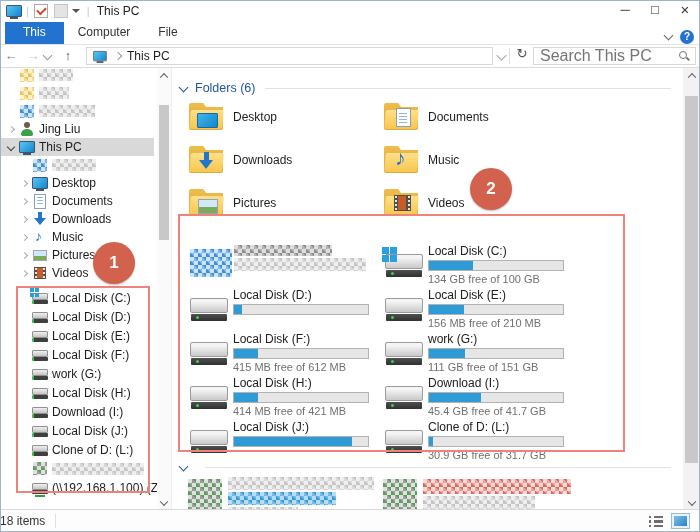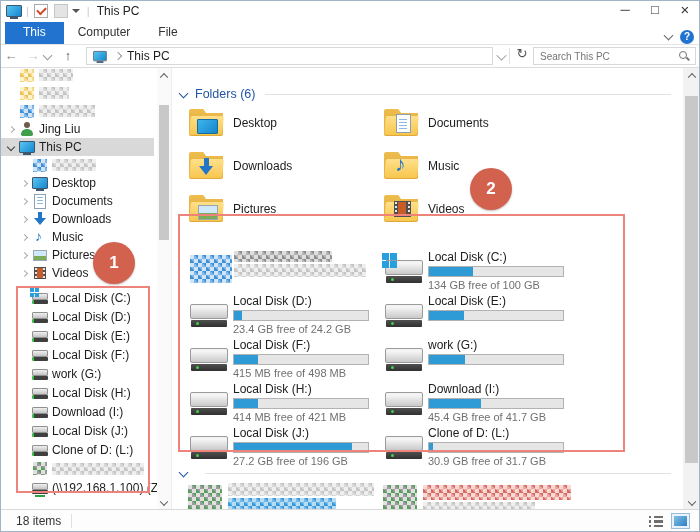--- a/index.html
+++ b/index.html
@@ -31,21 +31,21 @@
   .nav-ic{font-size:13px;line-height:20px;text-align:center;width:22px}
   .nv-back{color:#7d7d7d}.nv-fwd{color:#c9c9c9}
   .nv-chev{width:6px;height:6px;border-right:1.3px solid #9a9a9a;border-bottom:1.3px solid #9a9a9a;transform:rotate(45deg);margin:0 6px 2px 0}
   .nv-up{color:#3c3c3c}
   .addr-box{position:absolute;left:86px;top:2px;width:407px;height:18px;border:1px solid #d8d8d8;background:#fff;display:flex;align-items:center;padding-left:4px;box-sizing:border-box}
   .crumb-chev{width:5px;height:5px;border-right:1.3px solid #9a9a9a;border-bottom:1.3px solid #9a9a9a;transform:rotate(-45deg);margin:0 6px}
   .addr-drop{position:absolute;left:497px;top:6px;width:8px;height:8px;border-right:1.3px solid #8a8a8a;border-bottom:1.3px solid #8a8a8a;transform:rotate(45deg) scale(.8)}
   .addr-sep{position:absolute;left:509px;top:3px;width:1px;height:16px;background:#e0e0e0}
   .refresh{position:absolute;left:513px;top:1px;font-size:13px;color:#555;width:18px;text-align:center}
   .search-box{position:absolute;left:533px;top:2px;width:163px;height:18px;border:1px solid #d8d8d8;background:#fff;display:flex;align-items:center;box-sizing:border-box}
-  .search-box input{border:0;outline:0;background:transparent;font:inherit;font-size:10px;color:#777;width:138px;padding:0 0 0 6px}
+  .search-box input{border:0;outline:0;background:transparent;font:inherit;font-size:16px;color:#777;width:138px;padding:0 0 0 6px}
   .mag{position:relative;width:12px;height:12px}
   .mag::before{content:"";position:absolute;left:1px;top:1px;width:6px;height:6px;border:1.4px solid #777;border-radius:50%}
   .mag::after{content:"";position:absolute;left:8px;top:8px;width:4px;height:1.5px;background:#777;transform:rotate(45deg)}
 
   
   .content{position:absolute;top:68px;left:0;right:0;height:442px;background:#fff;overflow:hidden}
   .vdiv{position:absolute;left:171px;top:0;bottom:0;width:1px;background:#ededed}
 
   
   .tree{position:absolute;left:0;top:-2px;width:154px}
@@ -87,21 +87,21 @@
   .mosaic{image-rendering:pixelated}
   .mz-gray{background-image:linear-gradient(45deg,#c4c4c4 25%,transparent 25% 75%,#c4c4c4 75%),linear-gradient(45deg,#d8d8d8 25%,#efefef 25% 75%,#d8d8d8 75%);background-size:8px 8px;background-position:0 0,4px 4px}
   .mz-dark{background-image:linear-gradient(45deg,#8e8e8e 25%,transparent 25% 75%,#8e8e8e 75%),linear-gradient(45deg,#b5b5b5 25%,#dedede 25% 75%,#b5b5b5 75%);background-size:8px 8px;background-position:0 0,4px 4px}
   .mz-yellow{background-image:linear-gradient(45deg,#e9c25f 25%,transparent 25% 75%,#e9c25f 75%),linear-gradient(45deg,#f6d98a 25%,#fdf2cc 25% 75%,#f6d98a 75%);background-size:8px 8px;background-position:0 0,4px 4px}
   .mz-blue{background-image:linear-gradient(45deg,#3f8fd6 25%,transparent 25% 75%,#3f8fd6 75%),linear-gradient(45deg,#7fb6e8 25%,#cfe4f7 25% 75%,#7fb6e8 75%);background-size:8px 8px;background-position:0 0,4px 4px}
   .mz-green{background-image:linear-gradient(45deg,#58a05c 25%,transparent 25% 75%,#58a05c 75%),linear-gradient(45deg,#9c9c9c 25%,#e0e0e0 25% 75%,#9c9c9c 75%);background-size:8px 8px;background-position:0 0,4px 4px}
   .mz-red{background-image:linear-gradient(45deg,#d96a62 25%,transparent 25% 75%,#d96a62 75%),linear-gradient(45deg,#eba39e 25%,#f7d9d6 25% 75%,#eba39e 75%);background-size:8px 8px;background-position:0 0,4px 4px}
   .mz-bluebar{background-image:linear-gradient(45deg,#3a9ad9 25%,transparent 25% 75%,#3a9ad9 75%),linear-gradient(45deg,#74bce8 25%,#b8dcf4 25% 75%,#74bce8 75%);background-size:8px 8px;background-position:0 0,4px 4px}
 
   
-  .main{position:absolute;left:172px;top:12px;width:511px;height:442px}
+  .main{position:absolute;left:172px;top:6px;width:511px;height:442px}
   .sec-head{position:absolute;left:6px;right:12px;height:16px;display:flex;align-items:center;color:#2155a4}
   .sh-chev{width:6px;height:6px;border-right:1.5px solid #2155a4;border-bottom:1.5px solid #2155a4;transform:rotate(45deg);margin:-2px 8px 0 2px}
   .sh-title{font-size:12.5px}
   .sh-rule{flex:1;height:0;border-top:1px solid #e2e2e2;margin-left:10px}
   .h-folders{top:6px}.h-devices{top:149px}.h-network{top:385px}
 
   .grid-folders{position:absolute;left:16px;top:21px;display:grid;grid-template-columns:195px 195px;grid-auto-rows:43px}
   .ftile{display:flex;align-items:center}
   .folder-ic{width:36px;height:31px;position:relative;flex:none;margin-right:9px}
   .folder-ic::before{content:"";position:absolute;left:1px;top:2px;width:34px;height:27px;background:linear-gradient(180deg,#edbd4d,#dfa83a);clip-path:polygon(0 0,42% 0,50% 15%,100% 15%,100% 100%,0 100%);border-radius:2px}
@@ -152,21 +152,21 @@
   .sb-btn::before{content:"";position:absolute;left:50%;top:50%;width:5px;height:5px;border-right:1.4px solid #606060;border-bottom:1.4px solid #606060}
   .sb-up::before{transform:translate(-50%,-30%) rotate(-135deg)}
   .sb-down{bottom:0}
   .sb-down::before{transform:translate(-50%,-70%) rotate(45deg)}
   .sb-thumb{position:absolute;left:2px;right:2px;background:#c8c8c8}
   .sb-main .sb-thumb{top:28px;height:367px}
   .sb-side .sb-thumb{top:37px;height:135px}
 
   
   .statusbar{position:absolute;left:0;right:0;bottom:0;height:22px;background:#fdfdfd;border-top:1px solid #d9d9d9;display:flex;align-items:center;z-index:20}
-  .st-count{margin-left:16px;color:#333}
+  .st-count{margin-left:0;color:#333}
   .st-div{width:1px;height:14px;background:#e0e0e0;margin-left:10px}
   .views{margin-left:auto;margin-right:10px;display:flex;gap:7px;align-items:center}
   .vw1{width:15px;height:12px;background-image:repeating-linear-gradient(180deg,#6f6f6f 0 2px,transparent 2px 4.5px),repeating-linear-gradient(180deg,#6f6f6f 0 2px,transparent 2px 4.5px);background-size:2px 12px,9px 12px;background-position:0 1px,5px 1px;background-repeat:no-repeat}
   .vw2{width:17px;height:14px;border:1px solid #99bcd8;background:#eaf3fb;position:relative}
   .vw2::before{content:"";position:absolute;left:2px;top:2px;right:2px;bottom:2px;background:linear-gradient(135deg,#7fc0e8,#2e7fc2)}
 
   
   .anno-box{position:absolute;border:2px solid #ee837b;z-index:40;pointer-events:none}
   .box1{left:16px;top:286px;width:130px;height:203px}
   .box2{left:178px;top:214px;width:443px;height:234px}
@@ -418,55 +418,56 @@
   </div>
         <div class="dtile">
     <span class="drive-ic">
             <i></i>
           </span>
     <div class="dinfo">
       <div class="dname">Local Disk (D:)</div>
       <div class="dbar">
               <div class="dfill" style="width: 6%;"></div>
             </div>
-      <div class="dfree">23.4 GB free of 24.2 GB</div>
     </div>
   </div>
         <div class="dtile">
     <span class="drive-ic">
             <i></i>
           </span>
     <div class="dinfo">
       <div class="dname">Local Disk (E:)</div>
       <div class="dbar">
               <div class="dfill" style="width: 26%;"></div>
             </div>
+      <div class="dfree">156 MB free of 210 MB</div>
     </div>
   </div>
         <div class="dtile">
     <span class="drive-ic">
             <i></i>
           </span>
     <div class="dinfo">
       <div class="dname">Local Disk (F:)</div>
       <div class="dbar">
               <div class="dfill" style="width: 18%;"></div>
             </div>
-      <div class="dfree">415 MB free of 498 MB</div>
+      <div class="dfree">415 MB free of 612 MB</div>
     </div>
   </div>
         <div class="dtile">
     <span class="drive-ic">
             <i></i>
           </span>
     <div class="dinfo">
       <div class="dname">work (G:)</div>
       <div class="dbar">
               <div class="dfill" style="width: 27%;"></div>
             </div>
+      <div class="dfree">111 GB free of 151 GB</div>
     </div>
   </div>
         <div class="dtile">
     <span class="drive-ic">
             <i></i>
           </span>
     <div class="dinfo">
       <div class="dname">Local Disk (H:)</div>
       <div class="dbar">
               <div class="dfill" style="width: 18%;"></div>
@@ -488,21 +489,20 @@
   </div>
         <div class="dtile">
     <span class="drive-ic">
             <i></i>
           </span>
     <div class="dinfo">
       <div class="dname">Local Disk (J:)</div>
       <div class="dbar">
               <div class="dfill" style="width: 88%;"></div>
             </div>
-      <div class="dfree">27.2 GB free of 196 GB</div>
     </div>
   </div>
         <div class="dtile">
     <span class="drive-ic">
             <i></i>
           </span>
     <div class="dinfo">
       <div class="dname">Clone of D: (L:)</div>
       <div class="dbar">
               <div class="dfill" style="width: 3%;"></div>

